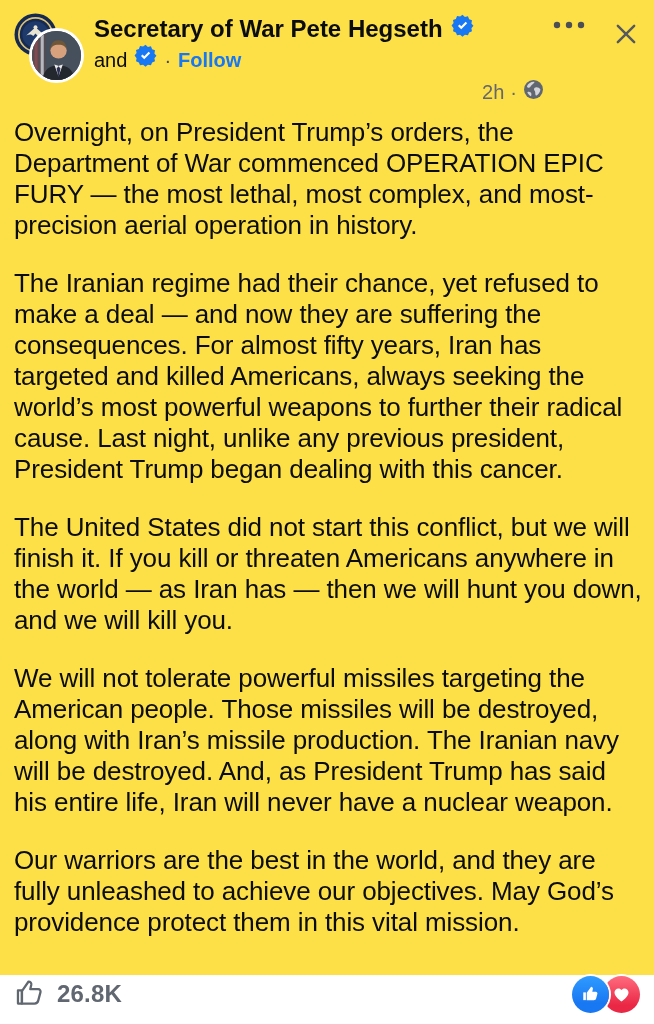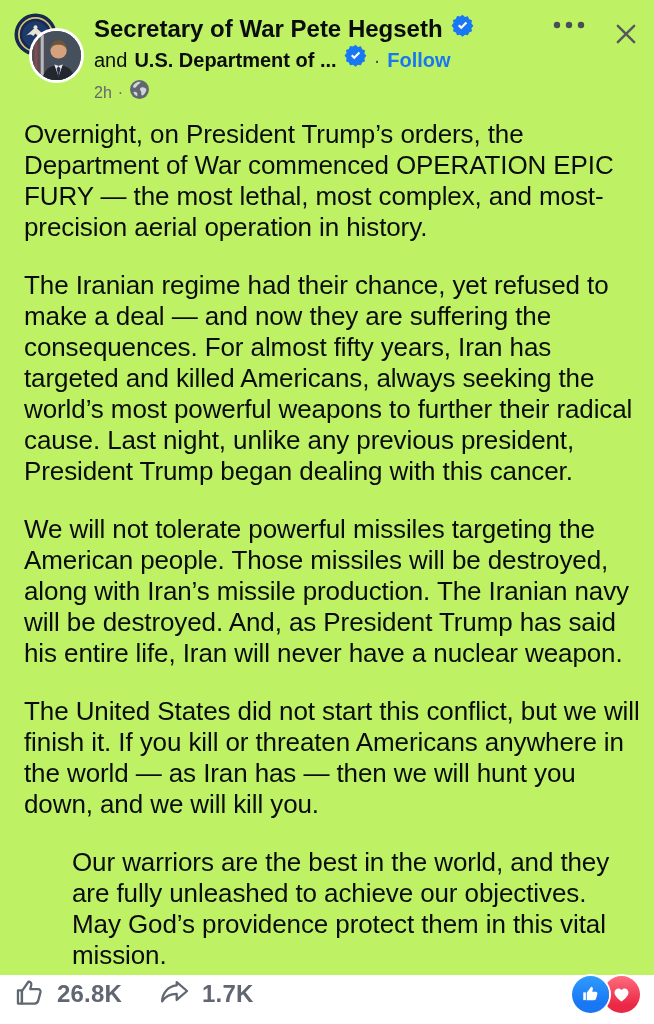--- a/index.html
+++ b/index.html
@@ -1,18 +1,18 @@
 <!DOCTYPE html>
 <html><head>
 <meta charset="utf-8">
 <style>
   html,body { margin:0; padding:0; background:#fff; }
   .screen {
     width:654px; height:1024px; position:relative; overflow:hidden;
-    background:#bef264; font-family:"Liberation Sans","DejaVu Sans",sans-serif;
+    background:#fde047; font-family:"Liberation Sans","DejaVu Sans",sans-serif;
     -webkit-font-smoothing:antialiased;
   }
 
   
   .post-header { display:flex; align-items:flex-start; padding:13px 14px 0 14px; }
   .avatar-group { position:relative; width:67px; height:67px; flex:0 0 67px; cursor:pointer; }
   .seal-wrap { position:absolute; top:0; left:0; width:43px; height:43px; }
   .portrait-wrap {
     position:absolute; right:0; bottom:0; width:49px; height:49px;
     border-radius:50%; box-shadow:0 0 0 3px #fff; overflow:hidden; background:#46505c;
@@ -22,31 +22,31 @@
   .header-text { flex:1 1 auto; margin-left:13px; padding-top:1px; min-width:0; }
   .line1 { display:flex; align-items:center; gap:8px; font-size:24px; font-weight:700;
            color:#0b0c0d; line-height:30px; white-space:nowrap; }
   .line2 { display:flex; align-items:center; gap:7px; font-size:20px; color:#0b0c0d;
            line-height:30px; white-space:nowrap; }
   .line2 .bold { font-weight:700; cursor:pointer; }
   .name-link { cursor:pointer; }
   .sep { color:#444950; font-weight:400; }
   .follow { color:#1877F2; font-weight:700; cursor:pointer; }
   .meta { display:flex; align-items:center; gap:6px; margin-top:4px;
-          color:#65676B; font-size:16px; line-height:24px; }
+          color:#65676B; font-size:20px; line-height:24px;justify-content:flex-end; }
   .meta .sep { color:#65676B; }
 
   .actions { display:flex; align-items:flex-start; gap:26px; padding-top:7px; margin-left:8px; }
   .icon-btn { background:none; border:0; padding:0; cursor:pointer; line-height:0; }
 
   
-  .post-body { padding:12px 12px 0 24px; }
+  .post-body { padding:12px 12px 0 14px; }
   .post-body p { margin:0 0 27px 0; font-size:26px; line-height:31px;
                  color:#0b0c0d; letter-spacing:-0.1px; }
-  .post-body p:last-child { margin-bottom:0;margin-left:48px; }
+  .post-body p:last-child { margin-bottom:0; }
 
   
   .post-footer { position:absolute; left:0; right:0; bottom:0;
                  display:flex; align-items:center; padding:0 14px 11px 13px; background:#fff; }
   .stats { display:flex; align-items:flex-end; gap:36px; flex:1 1 auto; }
   .stat { display:flex; align-items:center; gap:10px; cursor:pointer; }
   .stat .count { font-size:24px; font-weight:600; color:#606770; letter-spacing:0.2px; }
 
   .reactions { display:flex; align-items:center; cursor:pointer; }
   .reaction { width:37px; height:37px; border-radius:50%;
@@ -96,21 +96,20 @@
         <span>
           <svg viewBox="0 0 24 24" width="23" height="23">
             <path fill="#1877F2" d="M12 .9l2.5 2.1 3.2-.6 1.2 3 3 1.2-.6 3.2 2.1 2.5-2.1 2.5.6 3.2-3 1.2-1.2 3-3.2-.6-2.5 2.1-2.5-2.1-3.2.6-1.2-3-3-1.2.6-3.2L.6 12l2.1-2.5-.6-3.2 3-1.2 1.2-3 3.2.6z"></path>
             <path fill="#fff" d="M10.7 15.9l-3.4-3.4 1.6-1.6 1.8 1.8 4.6-4.6 1.6 1.6z"></path>
           </svg>
         </span>
       </div>
 
       <div class="line2">
         <span>and</span>
-        <span class="bold name-link">U.S. Department of ...</span>
         <span>
           <svg viewBox="0 0 24 24" width="23" height="23">
             <path fill="#1877F2" d="M12 .9l2.5 2.1 3.2-.6 1.2 3 3 1.2-.6 3.2 2.1 2.5-2.1 2.5.6 3.2-3 1.2-1.2 3-3.2-.6-2.5 2.1-2.5-2.1-3.2.6-1.2-3-3-1.2.6-3.2L.6 12l2.1-2.5-.6-3.2 3-1.2 1.2-3 3.2.6z"></path>
             <path fill="#fff" d="M10.7 15.9l-3.4-3.4 1.6-1.6 1.8 1.8 4.6-4.6 1.6 1.6z"></path>
           </svg>
         </span>
         <span class="sep">·</span>
         <span class="follow">Follow</span>
       </div>
 
@@ -144,47 +143,39 @@
             <path d="M5 5l14 14M19 5L5 19" stroke="#55585e" stroke-width="2.1" stroke-linecap="round"></path>
           </svg>
         </span>
       </button>
     </div>
   </div>
 
   <div class="post-body">
     <p>Overnight, on President Trump’s orders, the Department of War commenced OPERATION EPIC FURY — the most lethal, most complex, and most-precision aerial operation in history.</p>
     <p>The Iranian regime had their chance, yet refused to make a deal — and now they are suffering the consequences. For almost fifty years, Iran has targeted and killed Americans, always seeking the world’s most powerful weapons to further their radical cause. Last night, unlike any previous president, President Trump began dealing with this cancer.</p>
+    <p>The United States did not start this conflict, but we will finish it. If you kill or threaten Americans anywhere in the world — as Iran has — then we will hunt you down, and we will kill you.</p>
     <p>We will not tolerate powerful missiles targeting the American people. Those missiles will be destroyed, along with Iran’s missile production. The Iranian navy will be destroyed. And, as President Trump has said his entire life, Iran will never have a nuclear weapon.</p>
-    <p>The United States did not start this conflict, but we will finish it. If you kill or threaten Americans anywhere in the world — as Iran has — then we will hunt you down, and we will kill you.</p>
     <p>Our warriors are the best in the world, and they are fully unleashed to achieve our objectives. May God’s providence protect them in this vital mission.</p>
   </div>
 
   <div class="post-footer">
     <div class="stats">
 
       <div class="stat">
         <span>
           <svg viewBox="0 0 24 24" width="34" height="34" fill="none" stroke="#606770" stroke-width="1.6" stroke-linejoin="round" stroke-linecap="round">
             <path d="M3.5 10.8h2.8v9.4H3.5z"></path>
             <path d="M6.3 19.6V11.4L11 4.6c1.2 0 2.1 1 1.9 2.2L12.2 10h5.6c1.1 0 1.9 1 1.6 2.1l-1.6 6c-.3 1.2-1.3 2.1-2.6 2.1H6.3z"></path>
           </svg>
         </span>
         <span class="count">26.8K</span>
       </div>
 
 
-      <div class="stat">
-        <span>
-          <svg viewBox="0 0 24 24" width="34" height="34" fill="none" stroke="#606770" stroke-width="1.6" stroke-linejoin="round" stroke-linecap="round">
-            <path d="M13.2 5l7.3 6.3-7.3 6.3v-4.2c-4.9.1-8.1 1.9-10.3 5.2.2-6.2 4.3-10.6 10.3-11.2V5z"></path>
-          </svg>
-        </span>
-        <span class="count">1.7K</span>
-      </div>
     </div>
 
     <div class="reactions">
       <span class="reaction like">
         <svg viewBox="0 0 16 16" width="20" height="20" fill="#fff">
           <path d="M1.8 6.7h2.1v6.2H1.8z"></path>
           <path d="M4.6 12.9h5.7c.9 0 1.6-.6 1.8-1.4l1-3.7c.2-.8-.4-1.6-1.2-1.6H9l.5-2.2c.2-1-.5-1.8-1.4-1.8L4.6 6.9z"></path>
         </svg>
       </span>
       <span class="reaction love">

